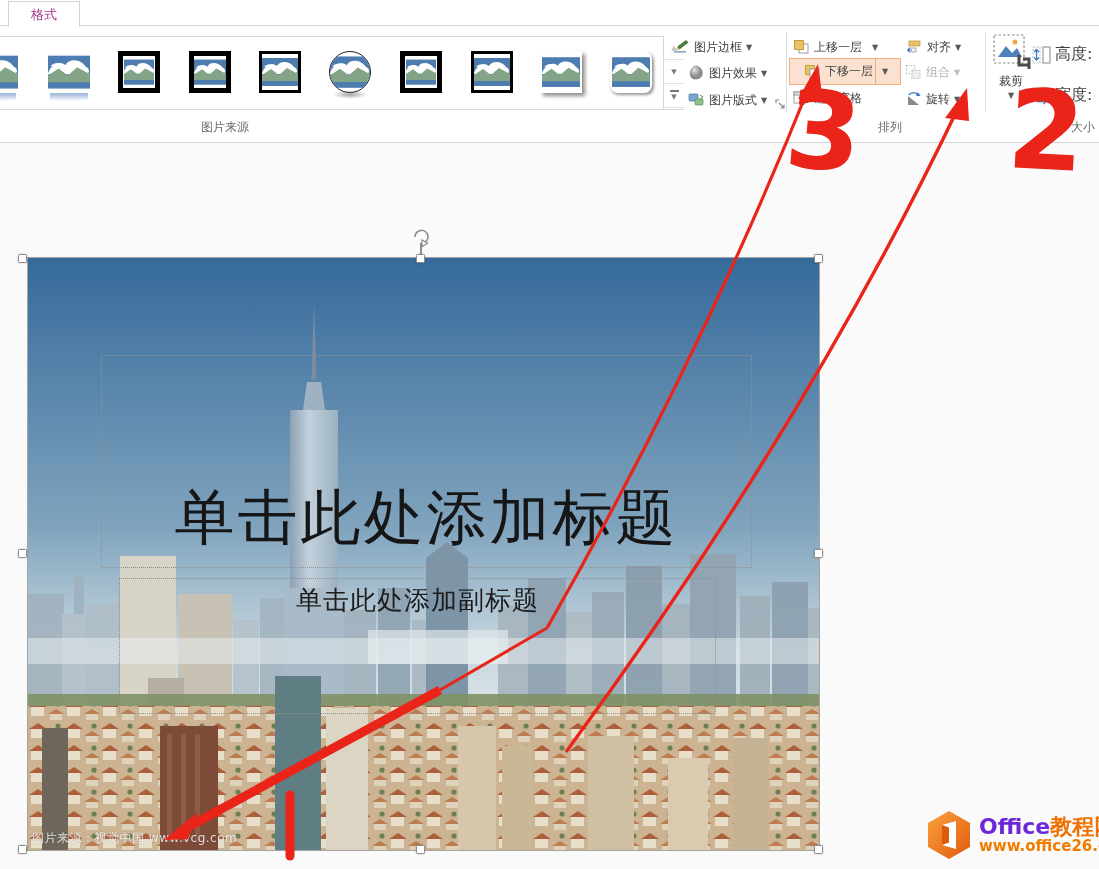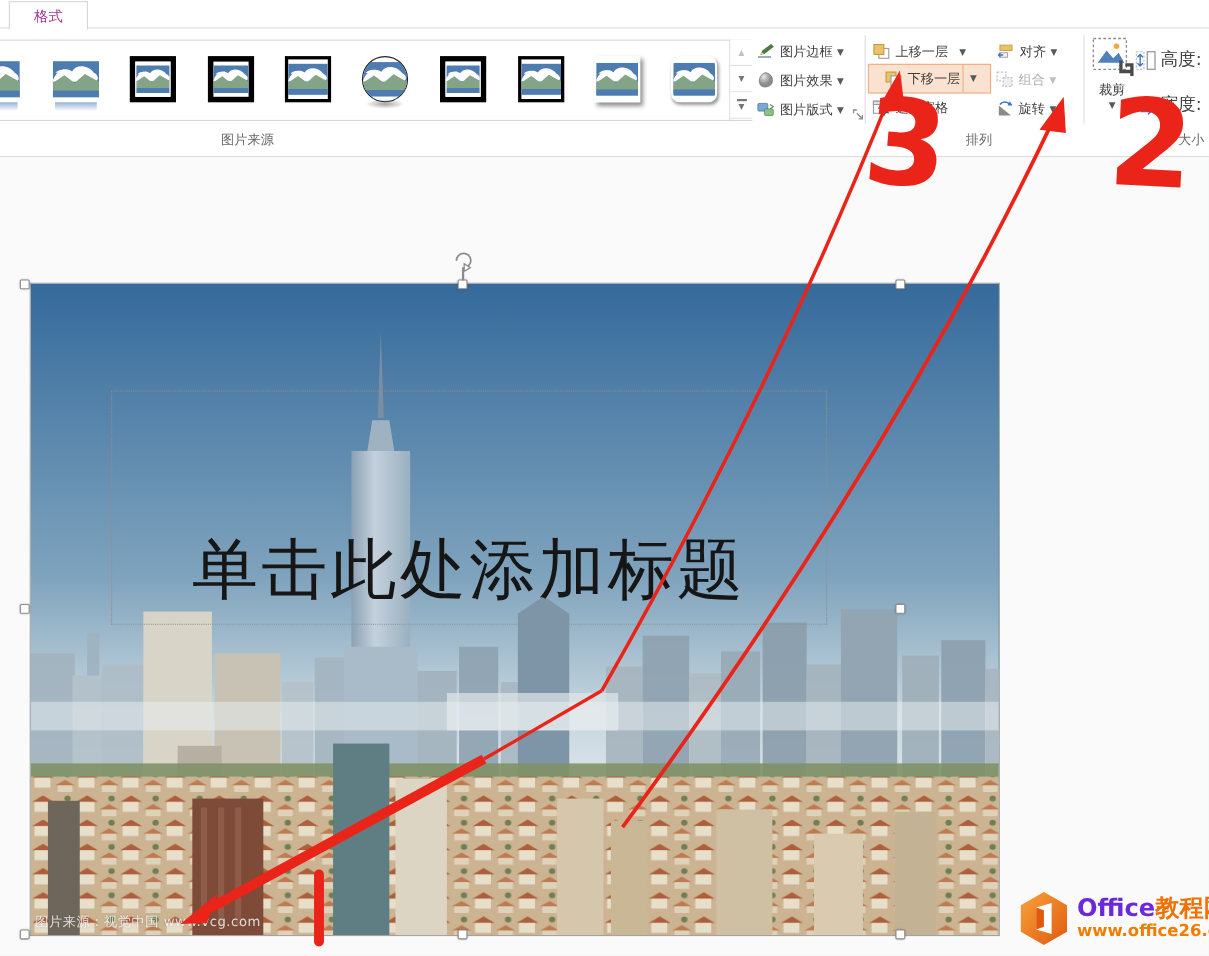--- a/index.html
+++ b/index.html
@@ -47,21 +47,21 @@
     border:1px solid #f0ae7d; display:flex; align-items:center; }
   .hl-split .sep { width:1px; height:25px; background:#f0ae7d; margin-left:2px; }
 
   .crop-btn { left:988px; top:33px; width:46px; height:78px; display:flex; flex-direction:column; align-items:center; }
   .crop-btn .label { font-size:12px; color:#3f3f3f; margin-top:2px; }
   .sizerow { display:flex; align-items:center; font-size:16px; color:#3f3f3f; }
   .sizerow .ic { width:20px; height:18px; margin-right:3px; }
 
   
   .canvas { left:0; top:143px; width:1099px; height:726px; background:#fafafa; }
-  .photo { left:28px; top:258px; width:880px; height:592px; outline:1px solid #a3a3a3; background:#0f766e; }
+  .photo { left:28px; top:258px; width:791px; height:592px; outline:1px solid #a3a3a3; background:#d946ef; }
   .photo svg.city { position:absolute; left:0; top:0; width:100%; height:100%; }
   .ph-box { position:absolute; border:1.5px dotted #8f8f8f; display:flex; justify-content:center; }
   .title-box { left:73px; top:97px; width:651px; height:213px; align-items:flex-end; }
   .title-text { font-family:"DejaVu Serif","Liberation Serif",serif; font-size:60px; color:#161616;
     letter-spacing:3px; padding-bottom:8px; white-space:nowrap; }
   .subtitle-box { left:91px; top:320px; width:597px; height:136px; align-items:flex-start; }
   .subtitle-text { font-family:"DejaVu Serif","Liberation Serif",serif; font-size:26px; color:#1c1c1c;
     letter-spacing:1px; padding-top:4px; }
   .watermark { position:absolute; left:4px; top:572px; font-size:12px; color:rgba(255,255,255,.78);
     letter-spacing:.5px; text-shadow:0 0 2px rgba(80,80,80,.4); }
@@ -155,21 +155,21 @@
         <use href="#landscape"></use>
       </svg>
     </div>
 </div>
 <div class="abs g-scroll">
   <div class="g-btn" style="color:#c2c2c2">▲</div>
   <div class="g-btn">▼</div>
   <div class="g-btn"><span style="width:9px;height:1.5px;background:#777;margin-bottom:1px"></span>▼</div>
 </div>
 
-<div class="abs rbtn" style="left:688px;top:36px">
+<div class="abs rbtn" style="left:673px;top:36px">
   <svg class="ic" viewBox="0 0 17 16">
     <rect x="1" y="12" width="12" height="1.6" fill="#8aa5c0"></rect>
     <polygon points="3,11 5,7 13,1 15.5,3.5 7,10" fill="#4a7c3f"></polygon>
     <polygon points="3,11 6.8,10.2 4.2,8 " fill="#e8c87c"></polygon>
   </svg>
   <span>图片边框</span>
   <span class="dd">▼</span>
 </div>
 <div class="abs rbtn" style="left:688px;top:62px">
   <svg class="ic" viewBox="0 0 17 16">
@@ -363,20 +363,23 @@
     <rect x="430" y="468" width="38" height="124" fill="#d6c6ab"></rect>
     <rect x="474" y="488" width="30" height="104" fill="#c9b796"></rect>
     <rect x="560" y="478" width="46" height="114" fill="#cfbfa3"></rect>
     <rect x="640" y="500" width="40" height="92" fill="#d9cab0"></rect>
     <rect x="706" y="480" width="34" height="112" fill="#c4b294"></rect>
   </svg>
 
   <div class="ph-box title-box">
     <div class="title-text">单击此处添加标题</div>
   </div>
+  <div class="ph-box subtitle-box">
+    <div class="subtitle-text">单击此处添加副标题</div>
+  </div>
   <div class="watermark">图片来源：视觉中国 www.vcg.com</div>
 </div>
 
 <div class="abs handle" style="left:18px;top:254px"></div>
 <div class="abs handle" style="left:416px;top:254px"></div>
 <div class="abs handle" style="left:814px;top:254px"></div>
 <div class="abs handle" style="left:18px;top:549px"></div>
 <div class="abs handle" style="left:814px;top:549px"></div>
 <div class="abs handle" style="left:18px;top:845px"></div>
 <div class="abs handle" style="left:416px;top:845px"></div>

